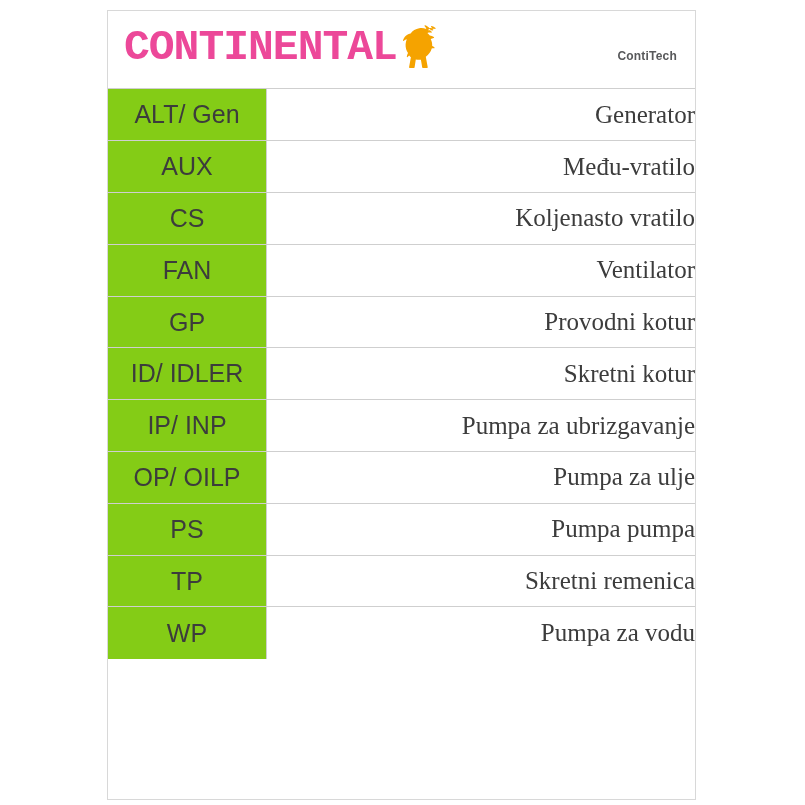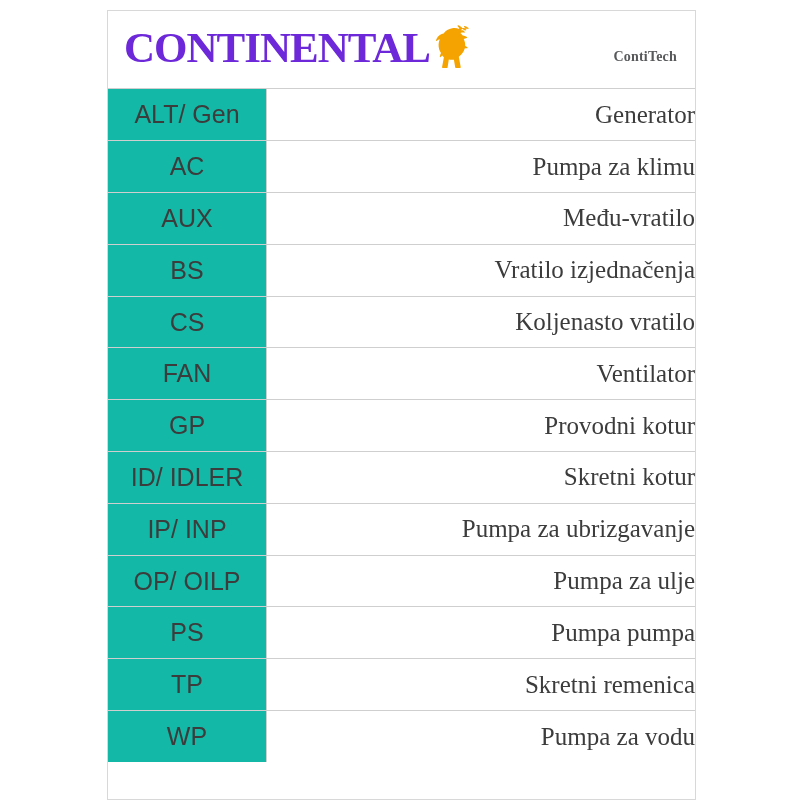--- a/index.html
+++ b/index.html
@@ -41,45 +41,44 @@
 
   .brand {
     position: absolute;
     left: 16px;
     top: 14px;
     display: flex;
     align-items: center;
   }
 
   .brand-word {
-    font-family: Liberation Serif, serif;
+    font-family: Liberation Mono, monospace;
     font-size: 43px;
     letter-spacing: -1px;
-    color: #6d28d9;
+    color: #ec4899;
     font-weight: 700;
     line-height: 1;
     white-space: nowrap;
   }
 
   .horse {
     margin-left: 2px;
     width: 40px;
     height: 44px;
   }
 
   .sub-brand {
     position: absolute;
     right: 18px;
     top: 38px;
-    font-size: 14px;
+    font-size: 12px;
     font-weight: 700;
     color: #58595b;
     letter-spacing: 0.2px;
     white-space: nowrap;
-    font-family: Liberation Serif, serif;
   }
 
   
   .table {
     width: 100%;
     border-collapse: collapse;
     table-layout: fixed;
   }
 
   .table tr {
@@ -93,21 +92,21 @@
     color: #3c3c3c;
     font-size: 25px;
     white-space: nowrap;
     overflow: hidden;
   }
 
   .col-code {
     width: 158px;
     border-right: 1px solid #cfcfcf;
     text-align: center;
-    background: #14b8a6;
+    background: #84cc16;
   }
 
   .col-desc {
     padding-left: 18px !important;
     text-align: right;
     font-family: Liberation Serif, serif;
   }
 
   .table tr:last-child td {
     border-bottom: none;
@@ -131,30 +130,22 @@
       <div class="sub-brand">ContiTech</div>
     </div>
 
     <table class="table">
       <tbody>
         <tr>
           <td class="col-code">ALT/ Gen</td>
           <td class="col-desc">Generator</td>
         </tr>
         <tr>
-          <td class="col-code">AC</td>
-          <td class="col-desc">Pumpa za klimu</td>
-        </tr>
-        <tr>
           <td class="col-code">AUX</td>
           <td class="col-desc">Među-vratilo</td>
-        </tr>
-        <tr>
-          <td class="col-code">BS</td>
-          <td class="col-desc">Vratilo izjednačenja</td>
         </tr>
         <tr>
           <td class="col-code">CS</td>
           <td class="col-desc">Koljenasto vratilo</td>
         </tr>
         <tr>
           <td class="col-code">FAN</td>
           <td class="col-desc">Ventilator</td>
         </tr>
         <tr>

